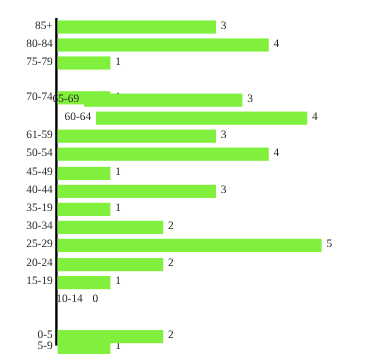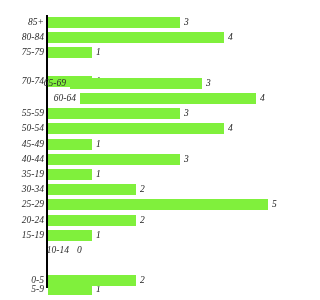--- a/index.html
+++ b/index.html
@@ -10,21 +10,20 @@
   }
   body {
     font-family: "Liberation Sans", sans-serif;
   }
   #chart-root {
     position: relative;
     width: 300px;
     height: 300px;
     background: #ffffff;
     overflow: hidden;
-    font-style: italic;
   }
   
   #plot-area {
     position: absolute;
     left: 0;
     top: 0;
     width: 300px;
     height: 300px;
   }
   #axis-line {
@@ -122,21 +121,21 @@
           </div>
         </div>
         <div class="bar-row" style="top: 91px; margin-left: 32px;">
           <div class="bar-label">60-64</div>
           <div class="bar-track">
             <div class="bar-fill" style="width: 176px; background: rgb(128, 240, 60);"></div>
             <div class="bar-value" style="left: 180px; color: rgb(26, 26, 26);">4</div>
           </div>
         </div>
         <div class="bar-row" style="top: 106.2px;">
-          <div class="bar-label">55-59</div>
+          <div class="bar-label">61-59</div>
           <div class="bar-track">
             <div class="bar-fill" style="width: 132px; background: rgb(128, 240, 60);"></div>
             <div class="bar-value" style="left: 136px; color: rgb(26, 26, 26);">3</div>
           </div>
         </div>
         <div class="bar-row" style="top: 121.4px;">
           <div class="bar-label">50-54</div>
           <div class="bar-track">
             <div class="bar-fill" style="width: 176px; background: rgb(128, 240, 60);"></div>
             <div class="bar-value" style="left: 180px; color: rgb(26, 26, 26);">4</div>

